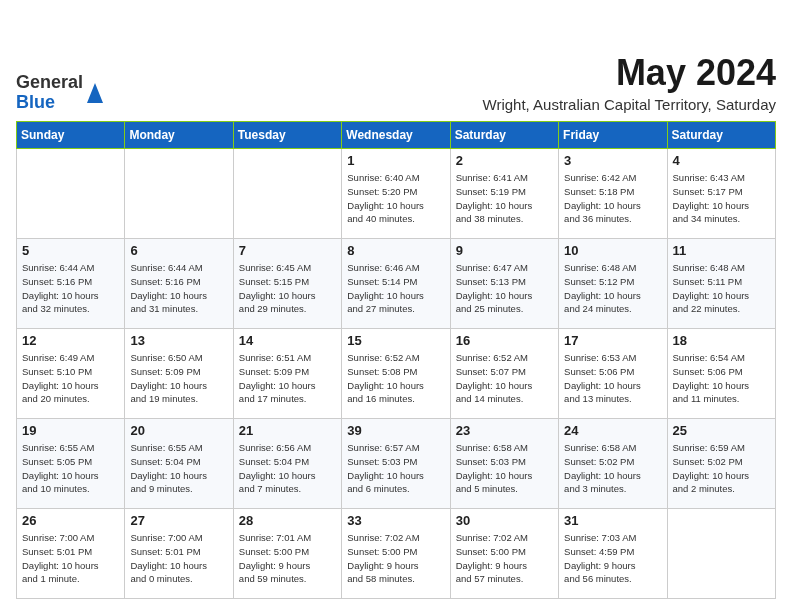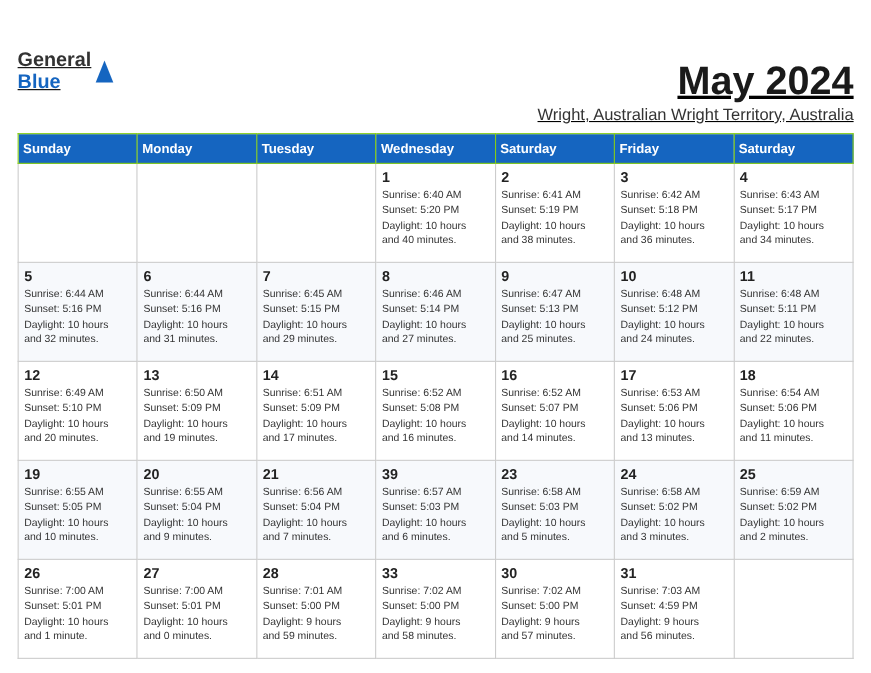--- a/index.html
+++ b/index.html
@@ -6,23 +6,22 @@
     body {
       font-family: Arial, sans-serif;
       background: #fff;
       width: 792px;
       min-height: 612px;
       padding: 16px;
     }
     .header {
       display: flex;
       justify-content: space-between;
-      align-items: center;
+      align-items: flex-end;
       margin-bottom: 8px;
-      text-decoration: underline;
     }
     .logo {
       display: flex;
       align-items: center;
     }
     .logo-text {
       font-size: 18px;
       font-weight: bold;
       line-height: 1.1;
     }
@@ -95,21 +94,21 @@
     <div class="logo-text">
       <span class="logo-general">General</span><br>
       <span class="logo-blue">Blue</span>
     </div>
     <svg class="logo-icon" viewBox="0 0 20 24" xmlns="http://www.w3.org/2000/svg">
       <polygon points="2,22 10,2 18,22" fill="#1565c0"></polygon>
     </svg>
   </div>
   <div class="title-area">
     <div class="month-title">May 2024</div>
-    <div class="location-title">Wright, Australian Wright Territory, Australia</div>
+    <div class="location-title">Wright, Australian Capital Territory, Saturday</div>
   </div>
 </div>
 
 <table>
   <thead>
     <tr>
       <th>Sunday</th>
       <th>Monday</th>
       <th>Tuesday</th>
       <th>Wednesday</th>

